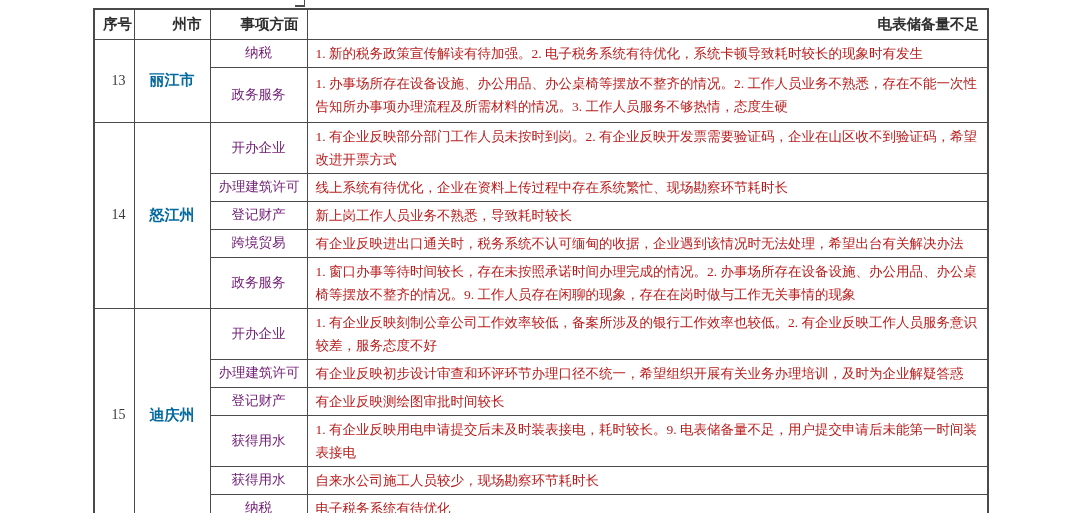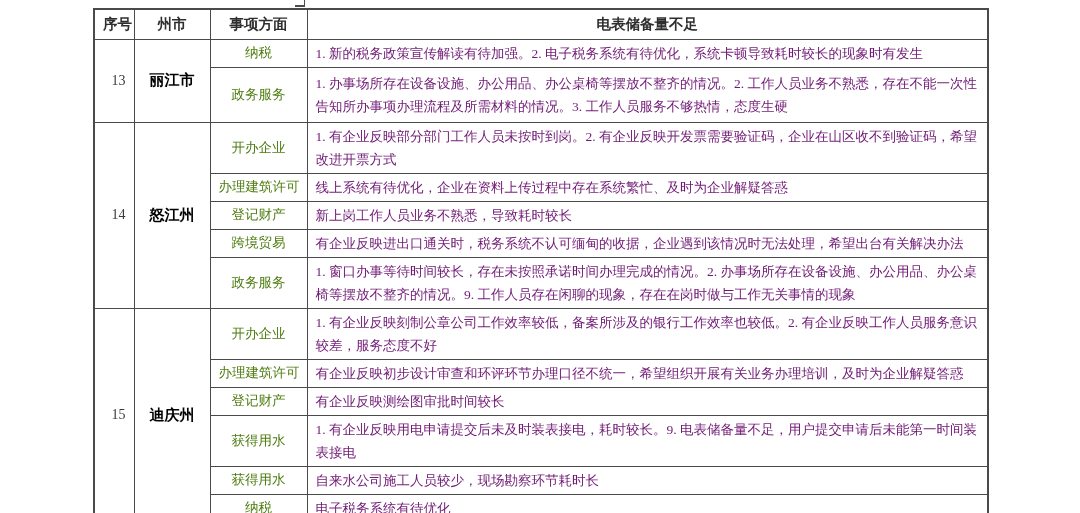--- a/index.html
+++ b/index.html
@@ -39,49 +39,49 @@
   table.eval td, table.eval th {
     border: 1px solid #4a4a4a;
     padding: 2px 8px;
     vertical-align: middle;
     box-sizing: border-box;
   }
   th.hdr {
     font-family: "Liberation Sans", sans-serif;
     font-weight: bold;
     font-size: 14.5px;
-    text-align: center;
+    text-align: right;
     color: #2e2e2e;
     white-space: nowrap;
   }
   td.no {
     text-align: right;
     font-size: 14px;
     color: #3a3a3a;
   }
   td.city {
     font-family: "Liberation Sans", sans-serif;
     font-weight: bold;
     text-align: center;
     font-size: 15px;
-    color: #000000;
+    color: #0369a1;
     white-space: nowrap;
   }
   td.aspect {
     text-align: center;
     font-size: 13.5px;
-    color: #4d7c0f;
+    color: #701a75;
     white-space: nowrap;
     padding: 2px 4px;
   }
   td.problem {
     text-align: left;
     font-size: 13.5px;
     line-height: 23px;
-    color: #701a75;
+    color: #b91c1c;
     padding: 3px 12px;
   }
   tr.h30 { height: 30px; }
   tr.h24 { height: 24px; }
   tr.h28 { height: 28px; }
   tr.h48 { height: 48px; }
   tr.h50 { height: 50px; }
   tr.h55 { height: 55px; }
 </style>
 </head>
@@ -120,21 +120,21 @@
       </tr>
 
       <tr class="h50">
         <td class="no" rowspan="5">14</td>
         <td class="city" rowspan="5">怒江州</td>
         <td class="aspect">开办企业</td>
         <td class="problem">1. 有企业反映部分部门工作人员未按时到岗。2. 有企业反映开发票需要验证码，企业在山区收不到验证码，希望改进开票方式</td>
       </tr>
       <tr class="h28">
         <td class="aspect">办理建筑许可</td>
-        <td class="problem">线上系统有待优化，企业在资料上传过程中存在系统繁忙、及时为企业解疑答惑</td>
+        <td class="problem">线上系统有待优化，企业在资料上传过程中存在系统繁忙、现场勘察环节耗时长</td>
       </tr>
       <tr class="h28">
         <td class="aspect">登记财产</td>
         <td class="problem">新上岗工作人员业务不熟悉，导致耗时较长</td>
       </tr>
       <tr class="h28">
         <td class="aspect">跨境贸易</td>
         <td class="problem">有企业反映进出口通关时，税务系统不认可缅甸的收据，企业遇到该情况时无法处理，希望出台有关解决办法</td>
       </tr>
       <tr class="h48">

